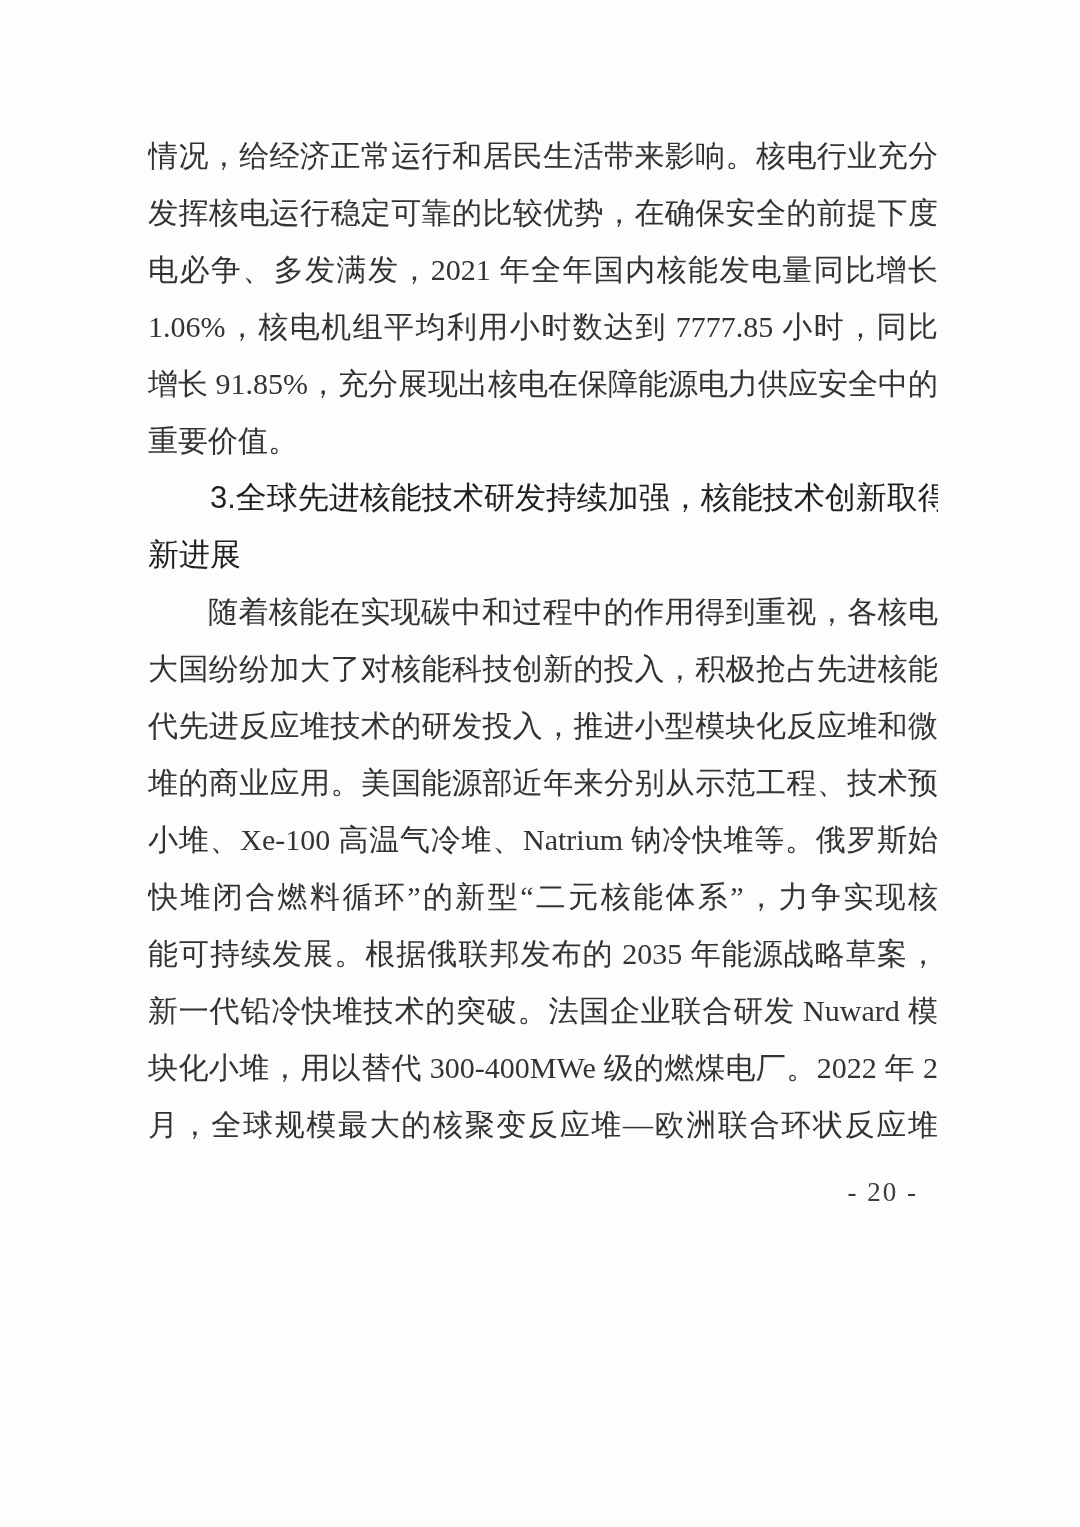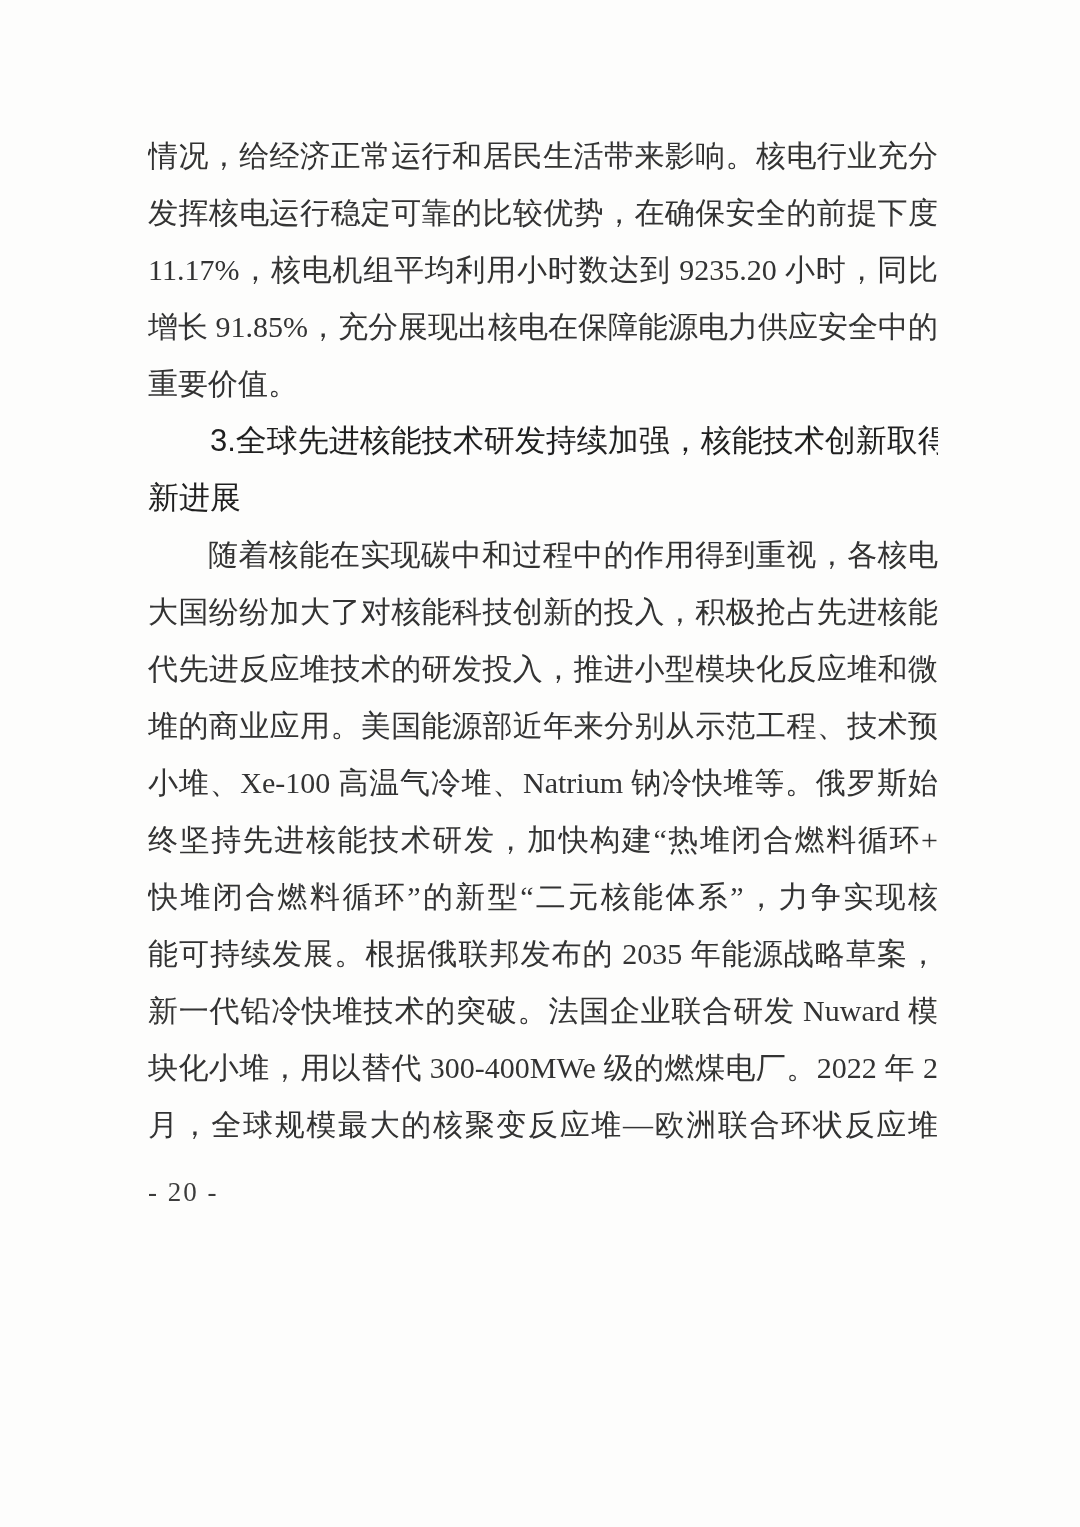--- a/index.html
+++ b/index.html
@@ -36,50 +36,50 @@
     font-size: 31px;
     color: #1f1f1f;
     font-family: "Liberation Sans", "DejaVu Sans", sans-serif;
   }
   .page-number {
     margin-top: 14px;
     height: 50px;
     line-height: 50px;
     font-size: 27px;
     color: #3c3c3c;
-    text-align: left;
+    text-align: right;
     padding-right: 20px;
     letter-spacing: 2px;
   }
 </style>
 </head>
 <body>
 
 <div class="page">
 
   <div class="textblock">
     <div class="line">情况，给经济正常运行和居民生活带来影响。核电行业充分</div>
     <div class="line">发挥核电运行稳定可靠的比较优势，在确保安全的前提下度</div>
-    <div class="line">11.17%，核电机组平均利用小时数达到 9235.20 小时，同比</div>
+    <div class="line">电必争、多发满发，2021 年全年国内核能发电量同比增长</div>
+    <div class="line">1.06%，核电机组平均利用小时数达到 7777.85 小时，同比</div>
     <div class="line">增长 91.85%，充分展现出核电在保障能源电力供应安全中的</div>
     <div class="line short">重要价值。</div>
   </div>
 
   <div class="textblock">
     <div class="line heading indent">3.全球先进核能技术研发持续加强，核能技术创新取得</div>
     <div class="line heading short">新进展</div>
   </div>
 
   <div class="textblock">
     <div class="line indent">随着核能在实现碳中和过程中的作用得到重视，各核电</div>
     <div class="line">大国纷纷加大了对核能科技创新的投入，积极抢占先进核能</div>
     <div class="line">代先进反应堆技术的研发投入，推进小型模块化反应堆和微</div>
     <div class="line">堆的商业应用。美国能源部近年来分别从示范工程、技术预</div>
     <div class="line">小堆、Xe-100 高温气冷堆、Natrium 钠冷快堆等。俄罗斯始</div>
-    <div class="line">终坚持先进核能技术研发，加快构建“热堆闭合燃料循环+</div>
     <div class="line">快堆闭合燃料循环”的新型“二元核能体系”，力争实现核</div>
     <div class="line">能可持续发展。根据俄联邦发布的 2035 年能源战略草案，</div>
     <div class="line">新一代铅冷快堆技术的突破。法国企业联合研发 Nuward 模</div>
     <div class="line">块化小堆，用以替代 300-400MWe 级的燃煤电厂。2022 年 2</div>
     <div class="line">月，全球规模最大的核聚变反应堆—欧洲联合环状反应堆</div>
   </div>
 
   <div class="page-number">- 20 -</div>
 
 </div>

